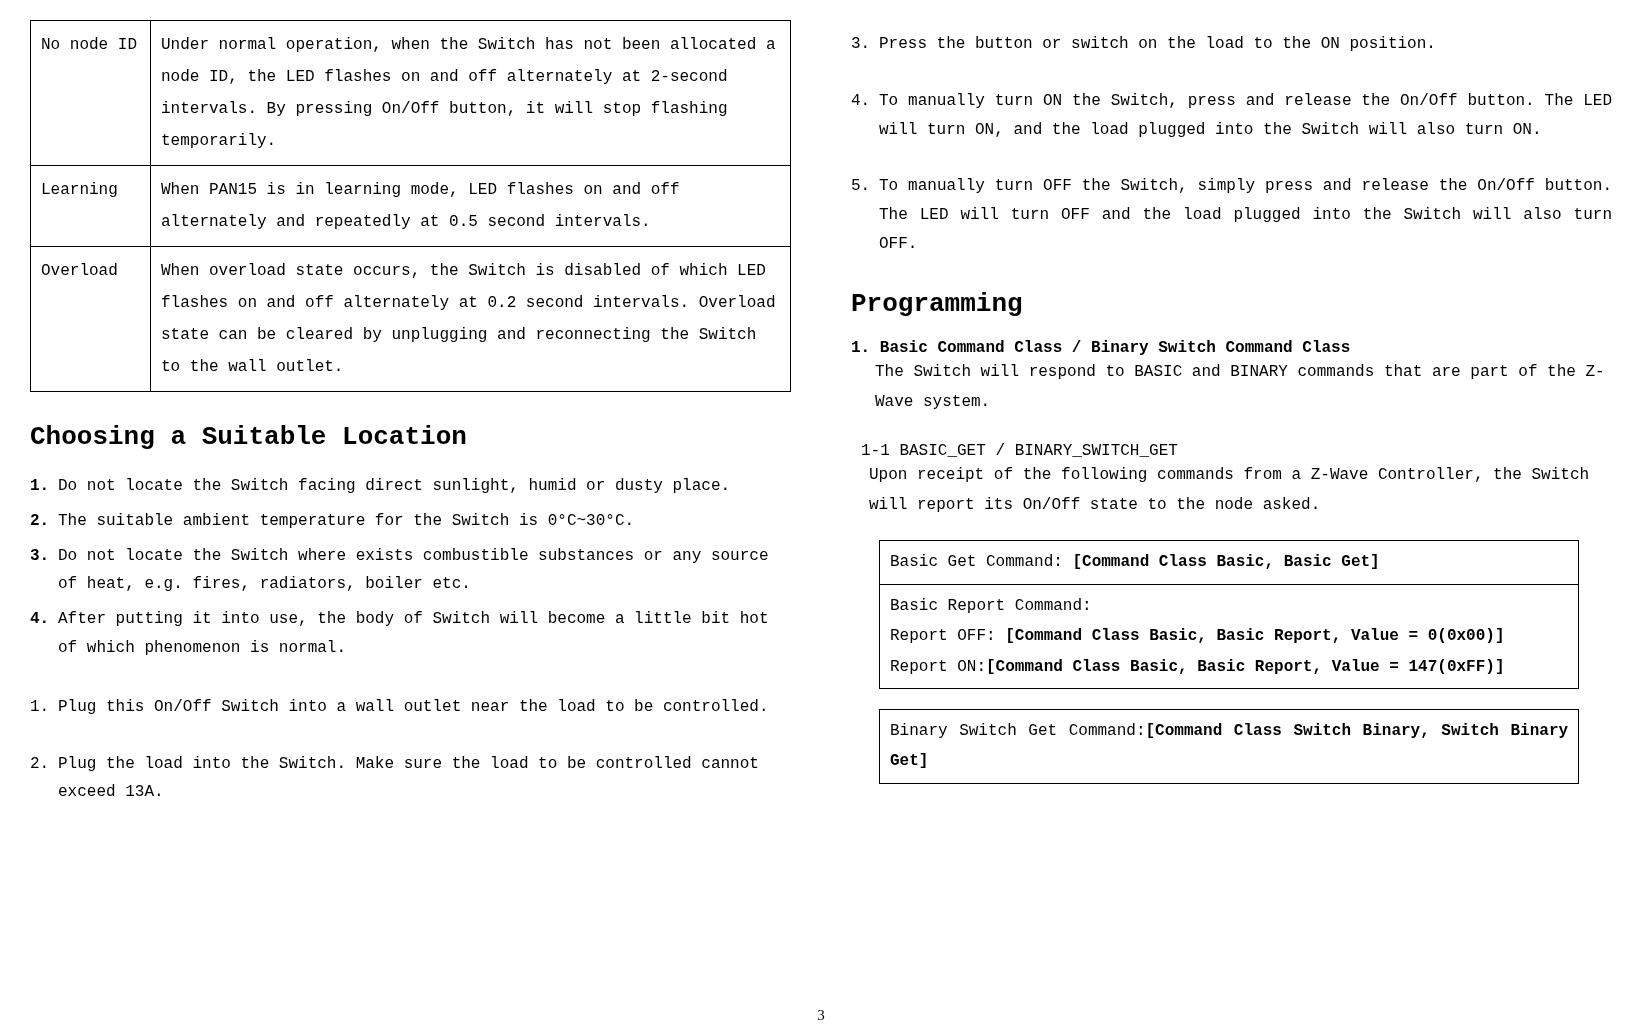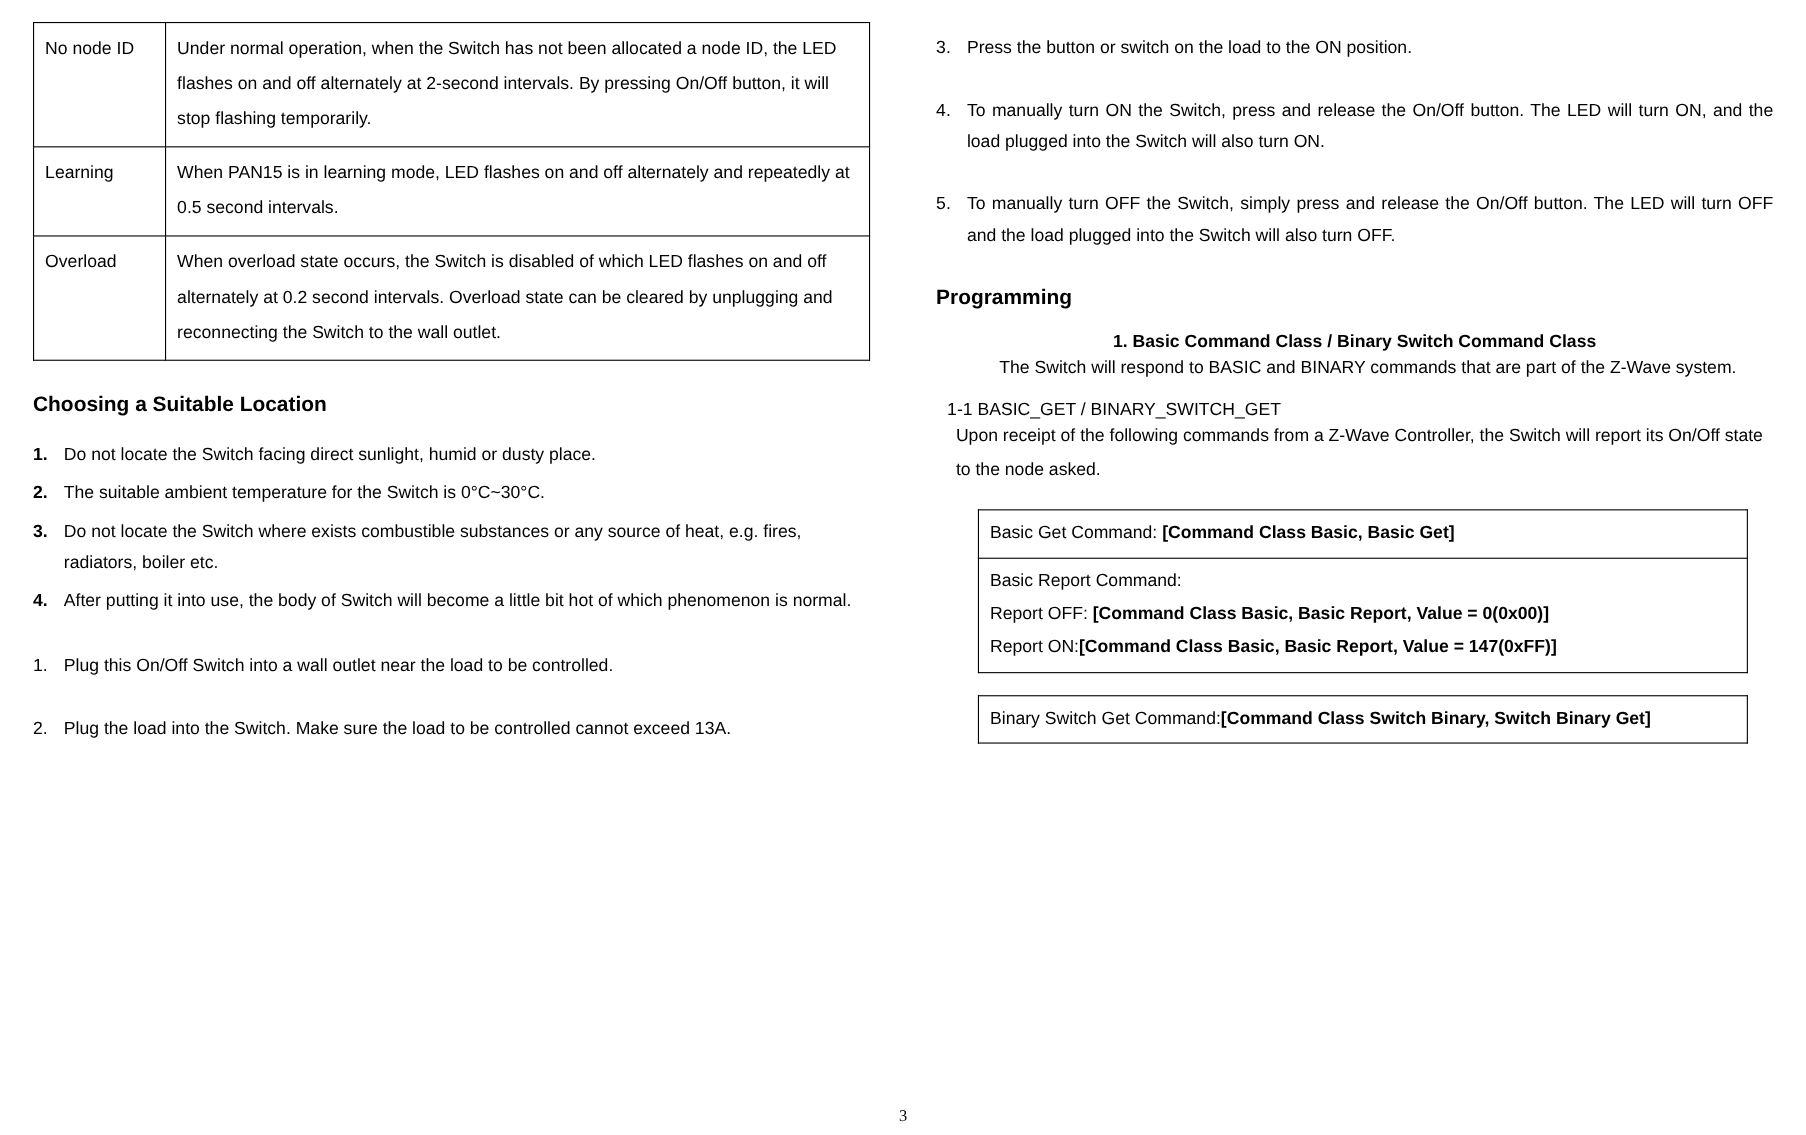--- a/index.html
+++ b/index.html
@@ -15,20 +15,21 @@
       padding: 20px 30px;
       display: flex;
       gap: 60px;
       width: 1642px;
       height: 1032px;
       position: relative;
     }
     .column {
       flex: 1;
       max-width: 50%;
+      font-family: Liberation Mono, monospace;
     }
     .left-column {
       padding-top: 0;
     }
     .right-column {
       padding-top: 10px;
     }
     table.led-table {
       border-collapse: collapse;
       width: 100%;
@@ -38,21 +39,21 @@
       border: 1px solid #000;
       padding: 8px 10px;
       vertical-align: top;
       line-height: 2;
     }
     table.led-table td.label-cell {
       width: 120px;
       white-space: nowrap;
     }
     h2.section-heading {
-      font-size: 19px;
+      font-size: 26px;
       font-weight: bold;
       margin-bottom: 20px;
       margin-top: 10px;
     }
     ol.numbered-list {
       list-style: none;
       padding-left: 0;
       margin-bottom: 30px;
     }
     ol.numbered-list li {
@@ -71,22 +72,21 @@
       flex: 1;
     }
     ol.install-list li {
       margin-bottom: 28px;
     }
     ol.right-list li {
       margin-bottom: 28px;
       text-align: justify;
     }
     .prog-item {
-      margin-bottom: 14px;
-      text-align: center;
+      margin-bottom: 24px;
     }
     .prog-num {
       font-weight: bold;
     }
     .prog-title {
       font-weight: bold;
     }
     .prog-desc {
       padding-left: 24px;
       line-height: 1.9;
@@ -96,21 +96,21 @@
       margin-bottom: 0;
     }
     .sub-desc {
       padding-left: 18px;
       line-height: 1.9;
       margin-bottom: 20px;
     }
     table.cmd-table {
       border-collapse: collapse;
       width: 92%;
-      margin-left: 38px;
+      margin-left: 28px;
       margin-bottom: 20px;
     }
     table.cmd-table td {
       border: 1px solid #000;
       padding: 6px 10px;
       line-height: 1.9;
       text-align: justify;
     }
     .page-number {
       position: absolute;

